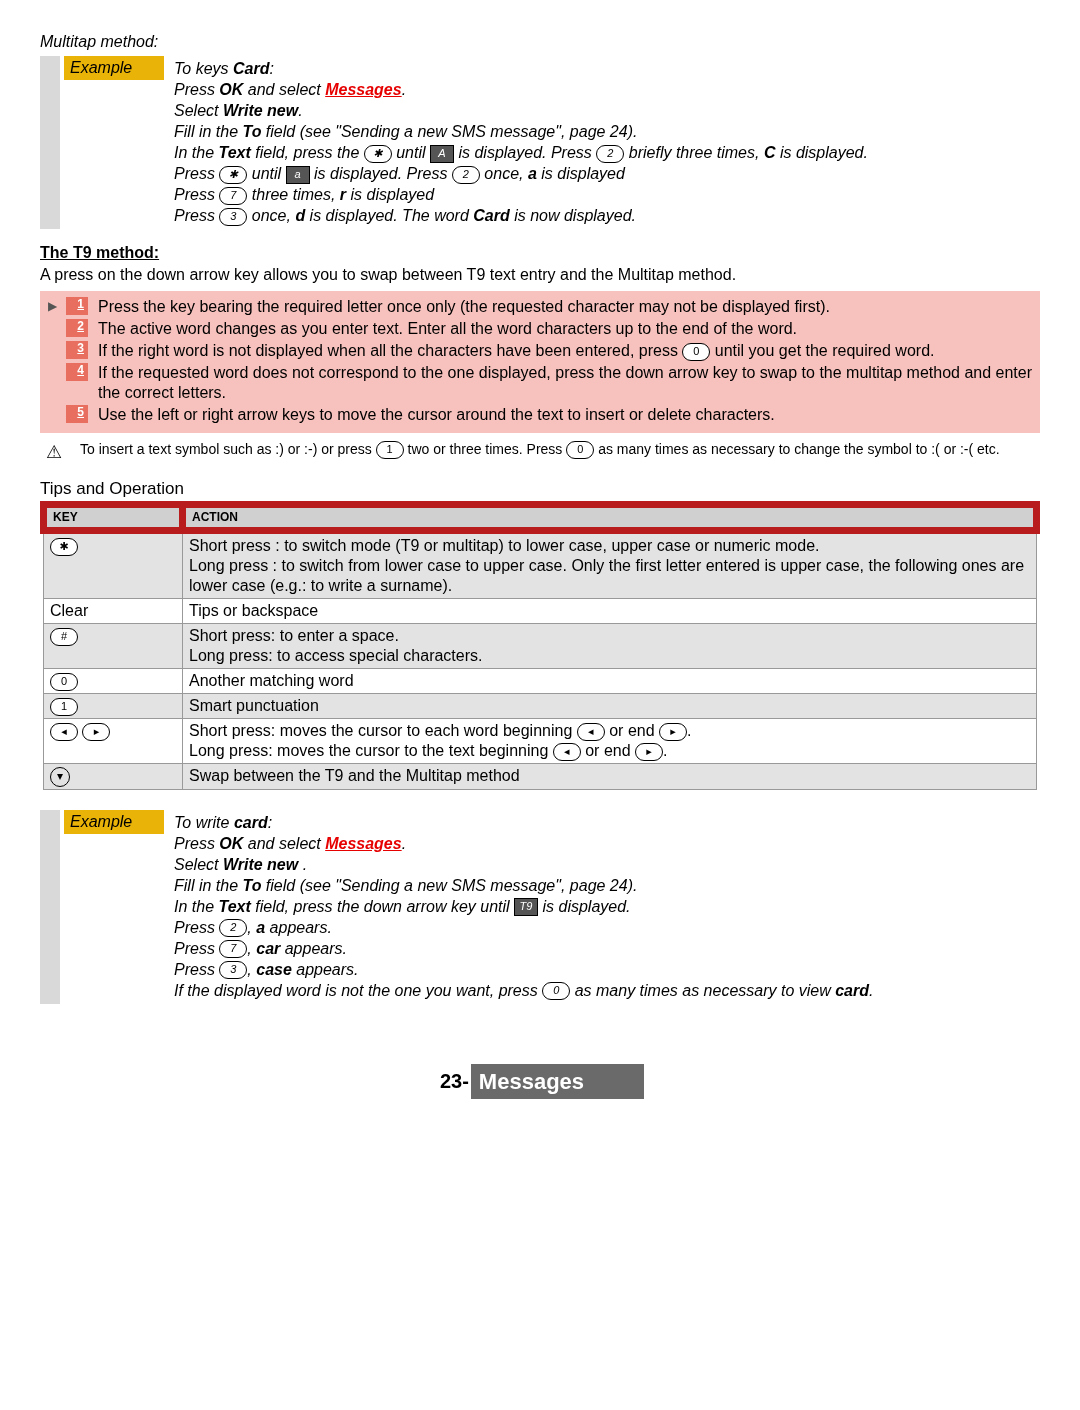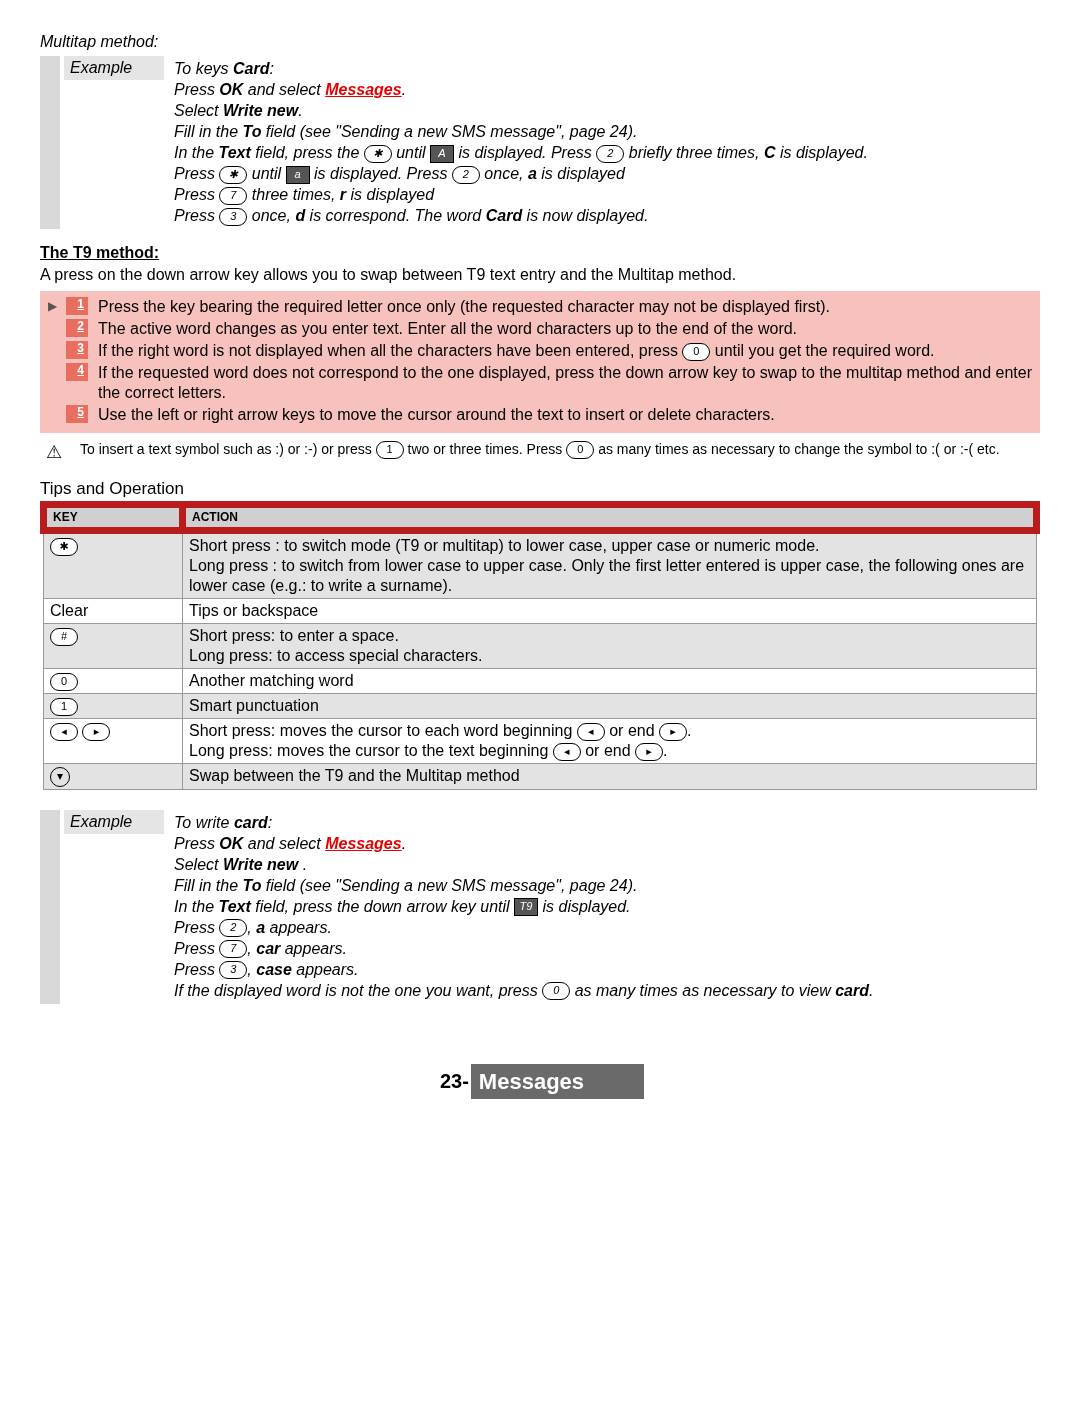--- a/index.html
+++ b/index.html
@@ -14,21 +14,21 @@
   }
   .bold { font-weight: bold; }
   .red-link { color: #e60000; font-weight: bold; text-decoration: underline; }
   .section-heading-small { font-style: italic; margin: 2px 0 4px 0; }
   .example-block { display: flex; align-items: flex-start; margin-bottom: 8px; }
   .example-gutter {
     width: 20px; background: #d9d9d9; align-self: stretch; flex-shrink: 0;
     margin-right: 4px;
   }
   .example-label-cell {
-    background: #e5e5e5; width: 88px; padding: 2px 6px; font-style: italic;
+    background: #eab308; width: 88px; padding: 2px 6px; font-style: italic;
     flex-shrink: 0;
   }
   .example-body { padding: 2px 0 2px 10px; flex: 1; }
   .example-line { margin: 1px 0; font-style: italic; }
   .t9-heading { font-weight: bold; text-decoration: underline; margin: 14px 0 2px 0; }
   .para { margin: 2px 0 6px 0; }
   .steps-box {
     background: #f7c2bd; padding: 4px 8px 6px 8px; margin: 4px 0 8px 0;
   }
   .step-row { display: flex; align-items: flex-start; margin: 2px 0; }
@@ -120,21 +120,21 @@
       <span> once, </span><span class="bold">a</span><span> is displayed</span>
     </div>
     <div class="example-line">
       <span>Press </span>
       <span class="key-icon">7</span>
       <span> three times, </span><span class="bold">r</span><span> is displayed</span>
     </div>
     <div class="example-line">
       <span>Press </span>
       <span class="key-icon">3</span>
-      <span> once, </span><span class="bold">d</span><span> is correspond. The word </span><span class="bold">Card</span><span> is now displayed.</span>
+      <span> once, </span><span class="bold">d</span><span> is displayed. The word </span><span class="bold">Card</span><span> is now displayed.</span>
     </div>
   </div>
 </div>
 
 
 <div class="t9-heading">The T9 method:</div>
 <div class="para justify">A press on the down arrow key allows you to swap between T9 text entry and the Multitap method.</div>
 
 
 <div class="steps-box">

